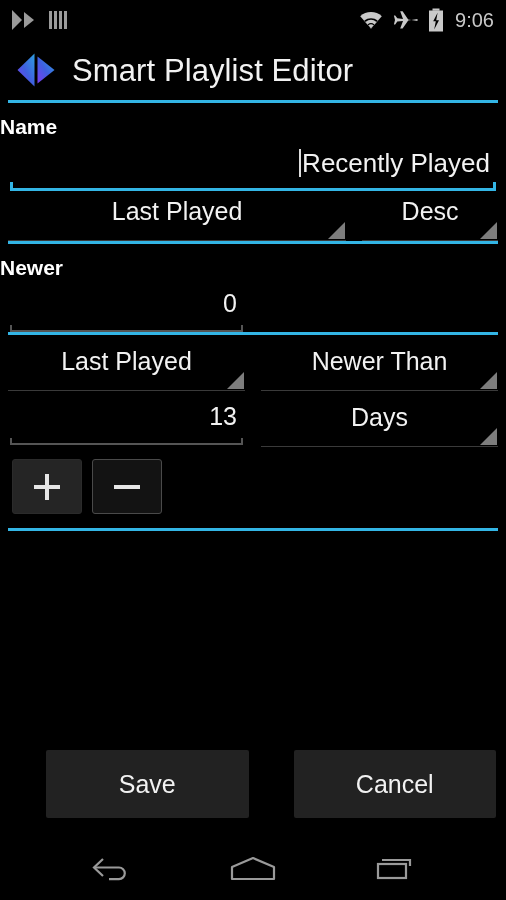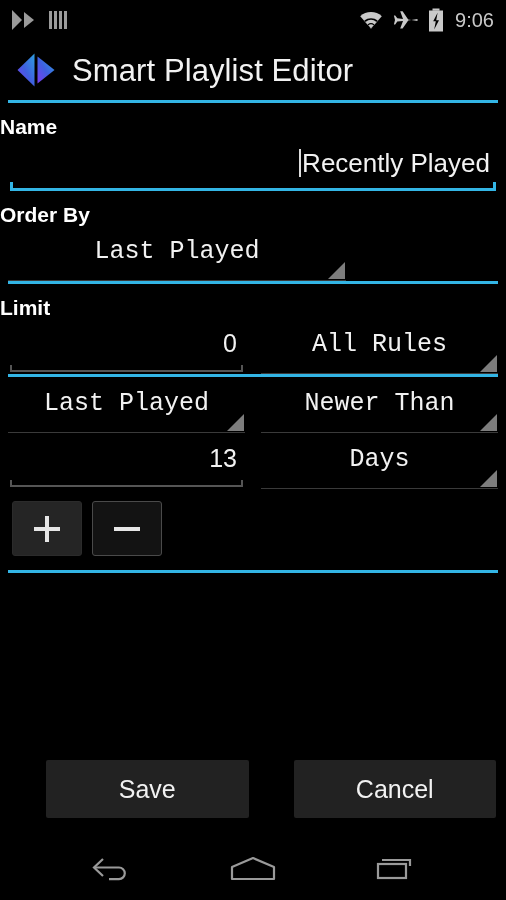--- a/index.html
+++ b/index.html
@@ -166,21 +166,20 @@
   .spinner {
     position: relative;
     margin: 0 8px;
     padding: 5px 6px 11px 6px;
     text-align: center;
     font-size: 25px;
     color: #f2f2f2;
     line-height: 1.25;
     min-height: 34px;
     box-sizing: content-box;
-    font-family: Liberation Mono, monospace;
   }
   .spinner::after {
     content: "";
     position: absolute;
     left: 0;
     right: 0;
     bottom: 0;
     height: 1px;
     background: #3a3a3a;
   }
@@ -244,21 +243,21 @@
 
   
   .bottom-bar {
     display: flex;
     gap: 9px;
     padding: 10px 10px 18px 10px;
     flex: 0 0 auto;
   }
   .wide-btn {
     flex: 1 1 0;
-    height: 58px;
+    height: 68px;
     background: #222222;
     border: none;
     border-radius: 2px;
     color: #f2f2f2;
     font-size: 25px;
     font-family: "Liberation Sans", sans-serif;
     display: flex;
     align-items: center;
     justify-content: center;
     box-sizing: border-box;
@@ -342,49 +341,48 @@
   <div class="form-area">
 
     <div class="section">
       <div class="section-label">Name</div>
       <div class="edittext focused">
         <span class="caret"></span><span class="txt">Recently Played</span>
       </div>
     </div>
 
     <div class="section">
-      <div class="section-label">Order By</div>
       <div class="row">
         <div class="col" style="width:70%">
           <div class="spinner">
             <span>Last Played</span>
             <span class="tri"></span>
           </div>
         </div>
+        <div class="col" style="width:30%">
+          <div class="spinner">
+            <span>Desc</span>
+            <span class="tri"></span>
+          </div>
+        </div>
       </div>
     </div>
 
     <div class="hdiv"></div>
 
     <div class="section">
       <div class="row">
         <div class="col col-half">
-          <div class="section-label">Limit</div>
+          <div class="section-label">Newer</div>
         </div>
       </div>
       <div class="row">
         <div class="col col-half">
           <div class="edittext">
             <span class="txt">0</span>
-          </div>
-        </div>
-        <div class="col col-half">
-          <div class="spinner">
-            <span>All Rules</span>
-            <span class="tri"></span>
           </div>
         </div>
       </div>
     </div>
 
     <div class="hdiv"></div>
 
     <div class="section">
       <div class="row" style="padding-top:6px">
         <div class="col col-half">

